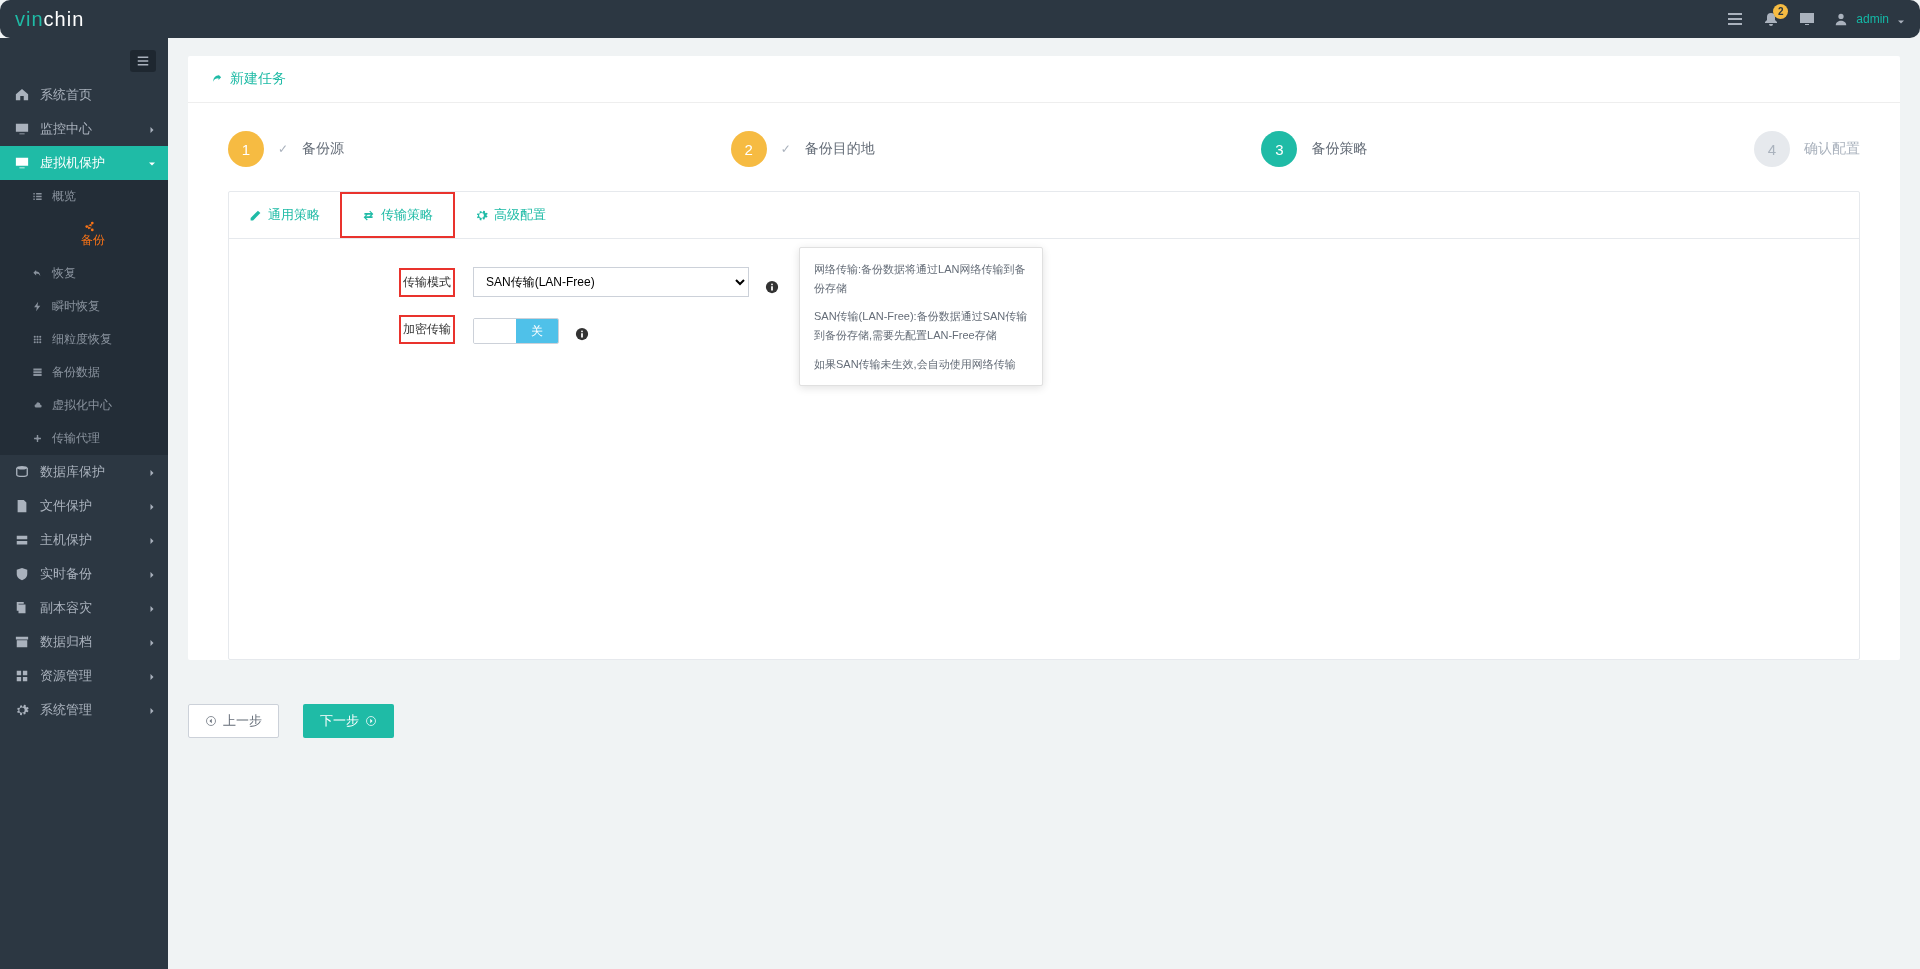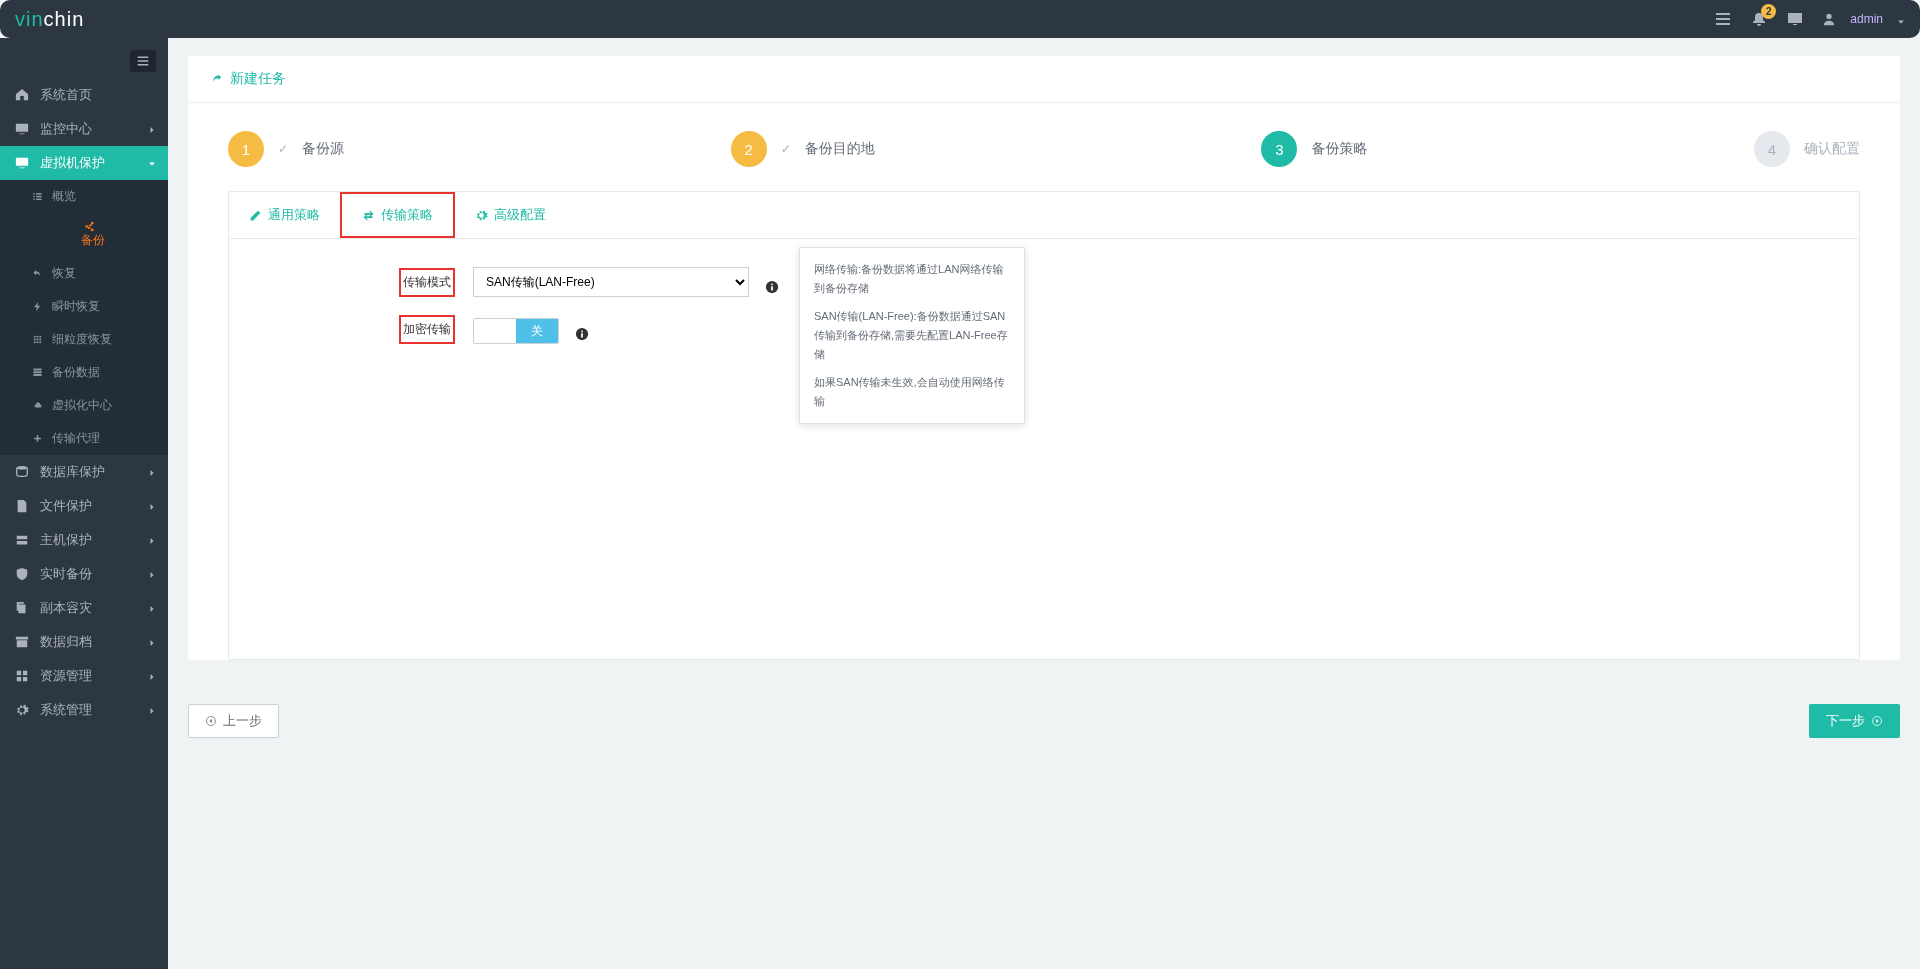--- a/index.html
+++ b/index.html
@@ -7,21 +7,21 @@
 
 
 .header { height: 38px; background: #2c3742; display: flex; align-items: center; padding: 0 15px 0 0; border-radius: 10px; }
 .logo { width: 168px; height: 38px; display: flex; align-items: center; padding-left: 15px; color: #fff; font-size: 20px; font-weight: 300; letter-spacing: 1px; }
 .logo .v { color: #1fbba6; font-weight: 400; }
 .header-right { margin-left: auto; display: flex; align-items: center; gap: 18px; color: #aab2bd; }
 .header-icon { width: 18px; height: 18px; display: flex; align-items: center; justify-content: center; cursor: pointer; position: relative; }
 .header-icon svg { width: 16px; height: 16px; fill: #aab2bd; }
 .notif-wrap { position: relative; }
 .notif-badge { position: absolute; top: -6px; right: -8px; background: #f6bb42; color: #2c3742; border-radius: 50%; width: 15px; height: 15px; font-size: 10px; display: flex; align-items: center; justify-content: center; font-weight: bold; }
-.user-menu { display: flex; align-items: flex-end; gap: 14px; cursor: pointer; color: #c4b5fd; font-size: 12px; }
+.user-menu { display: flex; align-items: flex-end; gap: 8px; cursor: pointer; color: #14b8a6; font-size: 12px; }
 .user-menu svg { width: 14px; height: 14px; fill: #aab2bd; }
 .chev { width: 8px !important; height: 8px !important; }
 
 
 .container { display: flex; min-height: calc(100vh - 38px); }
 .sidebar { width: 168px; background: #2c3742; color: #aab2bd; padding-top: 6px; }
 .collapse-btn { display: flex; justify-content: flex-end; padding: 6px 12px 6px 0; }
 .collapse-btn .box { width: 26px; height: 22px; background: #1e2730; border-radius: 3px; display: flex; align-items: center; justify-content: center; cursor: pointer; }
 .collapse-btn svg { width: 14px; height: 12px; fill: #aab2bd; }
 .nav-item { display: flex; align-items: center; padding: 8px 12px 8px 14px; cursor: pointer; font-size: 13px; position: relative; }
@@ -69,26 +69,26 @@
 .form-select { width: 276px; height: 30px; border: 1px solid #ccd1d9; padding: 0 8px; font-size: 12px; background: #fff; }
 .info-icon { margin-left: 16px; cursor: pointer; }
 .info-icon svg { width: 14px; height: 14px; fill: #3b9ff3; }
 
 
 .toggle { display: flex; border: 1px solid #ccd1d9; border-radius: 2px; overflow: hidden; height: 26px; }
 .toggle-opt { width: 42px; display: flex; align-items: center; justify-content: center; font-size: 12px; background: #fff; cursor: pointer; }
 .toggle-opt.on { background: #4fc1e9; color: #fff; }
 
 
-.tooltip { position: absolute; left: 570px; top: 8px; width: 226px; background: #fff; border: 1px solid #e0e0e0; box-shadow: 0 2px 8px rgba(0,0,0,0.12); padding: 12px 14px; font-size: 11px; line-height: 1.7; color: #656d78; border-radius: 2px; }
+.tooltip { position: absolute; left: 570px; top: 8px; width: 244px; background: #fff; border: 1px solid #e0e0e0; box-shadow: 0 2px 8px rgba(0,0,0,0.12); padding: 12px 14px; font-size: 11px; line-height: 1.7; color: #656d78; border-radius: 2px; }
 .tooltip p { margin-bottom: 10px; }
 .tooltip p:last-child { margin-bottom: 0; }
 
 
-.footer-btns { display: flex; justify-content: space-between; gap: 4px; padding: 24px 0 8px; }
+.footer-btns { display: flex; justify-content: flex-start; gap: 24px; padding: 24px 0 8px; }
 .btn { padding: 7px 16px; border-radius: 2px; font-size: 13px; cursor: pointer; display: flex; align-items: center; gap: 6px; border: 1px solid transparent; }
 .btn-default { background: #fff; border-color: #ccd1d9; color: #656d78; }
 .btn-primary { background: #1fbba6; color: #fff; }
 .btn svg { width: 12px; height: 12px; fill: currentColor; }
 </style>
 </head>
 <body>
 
 <svg width="0" height="0" style="position:absolute">
 <defs>

